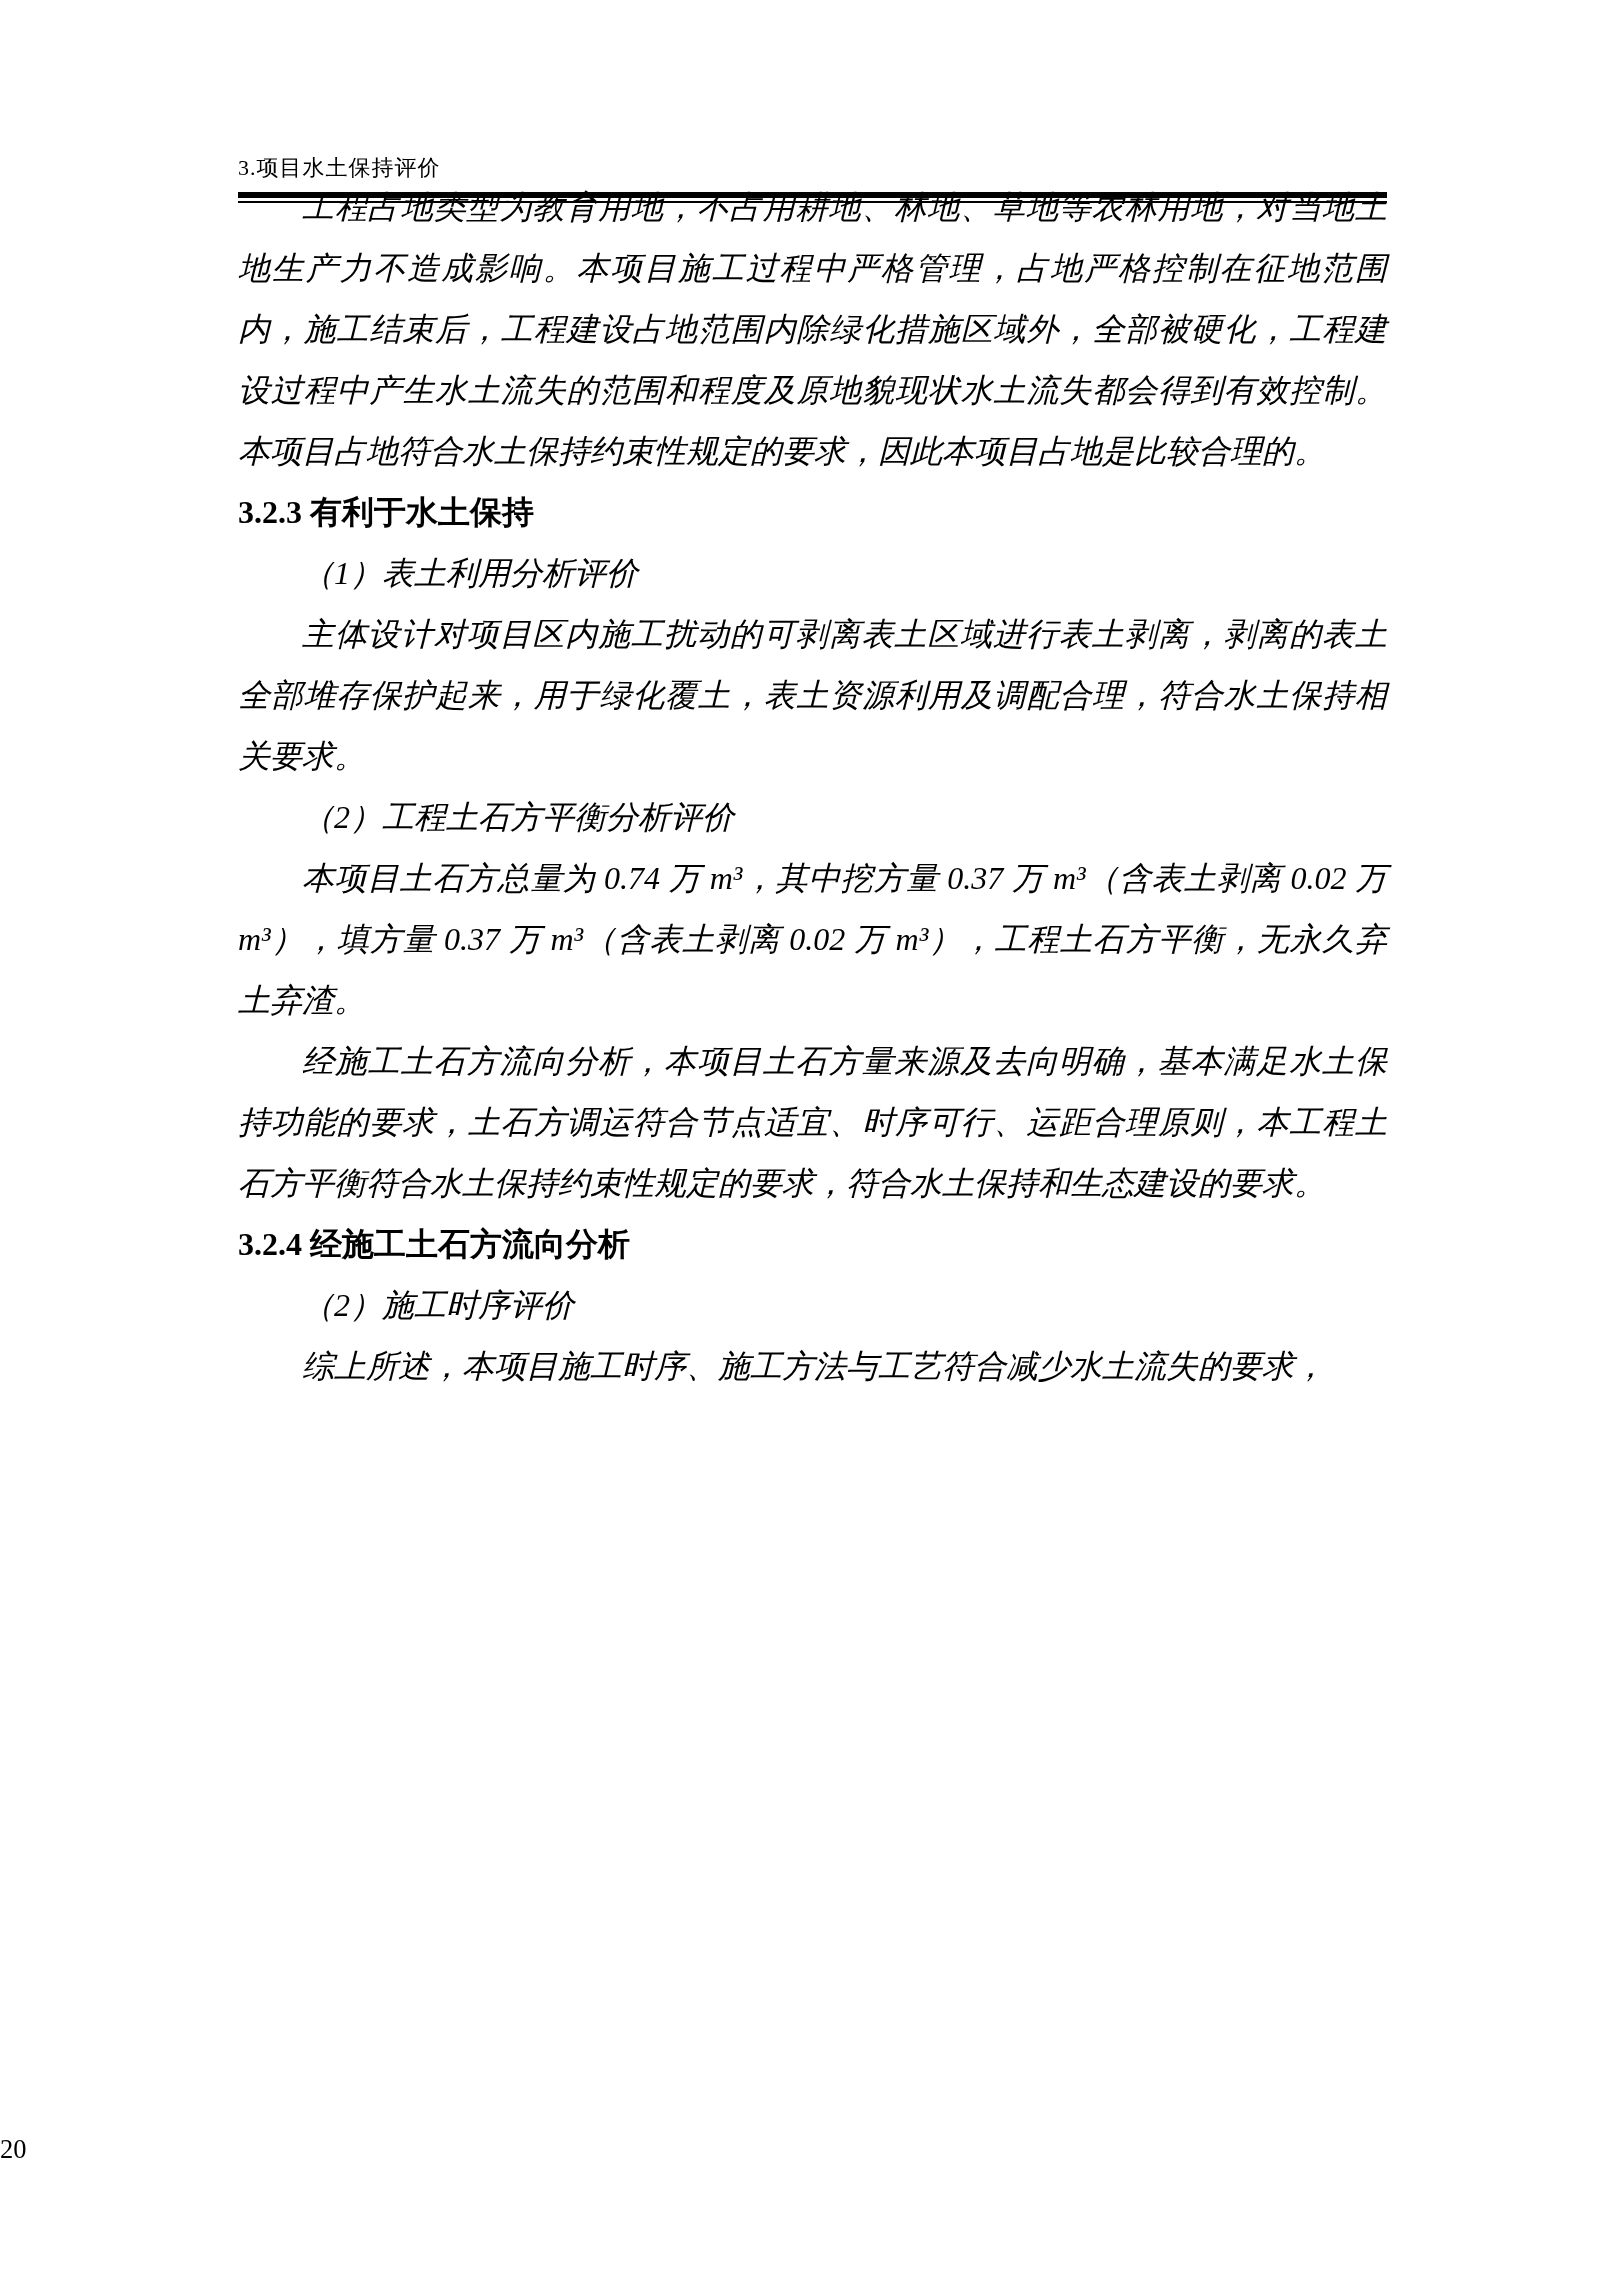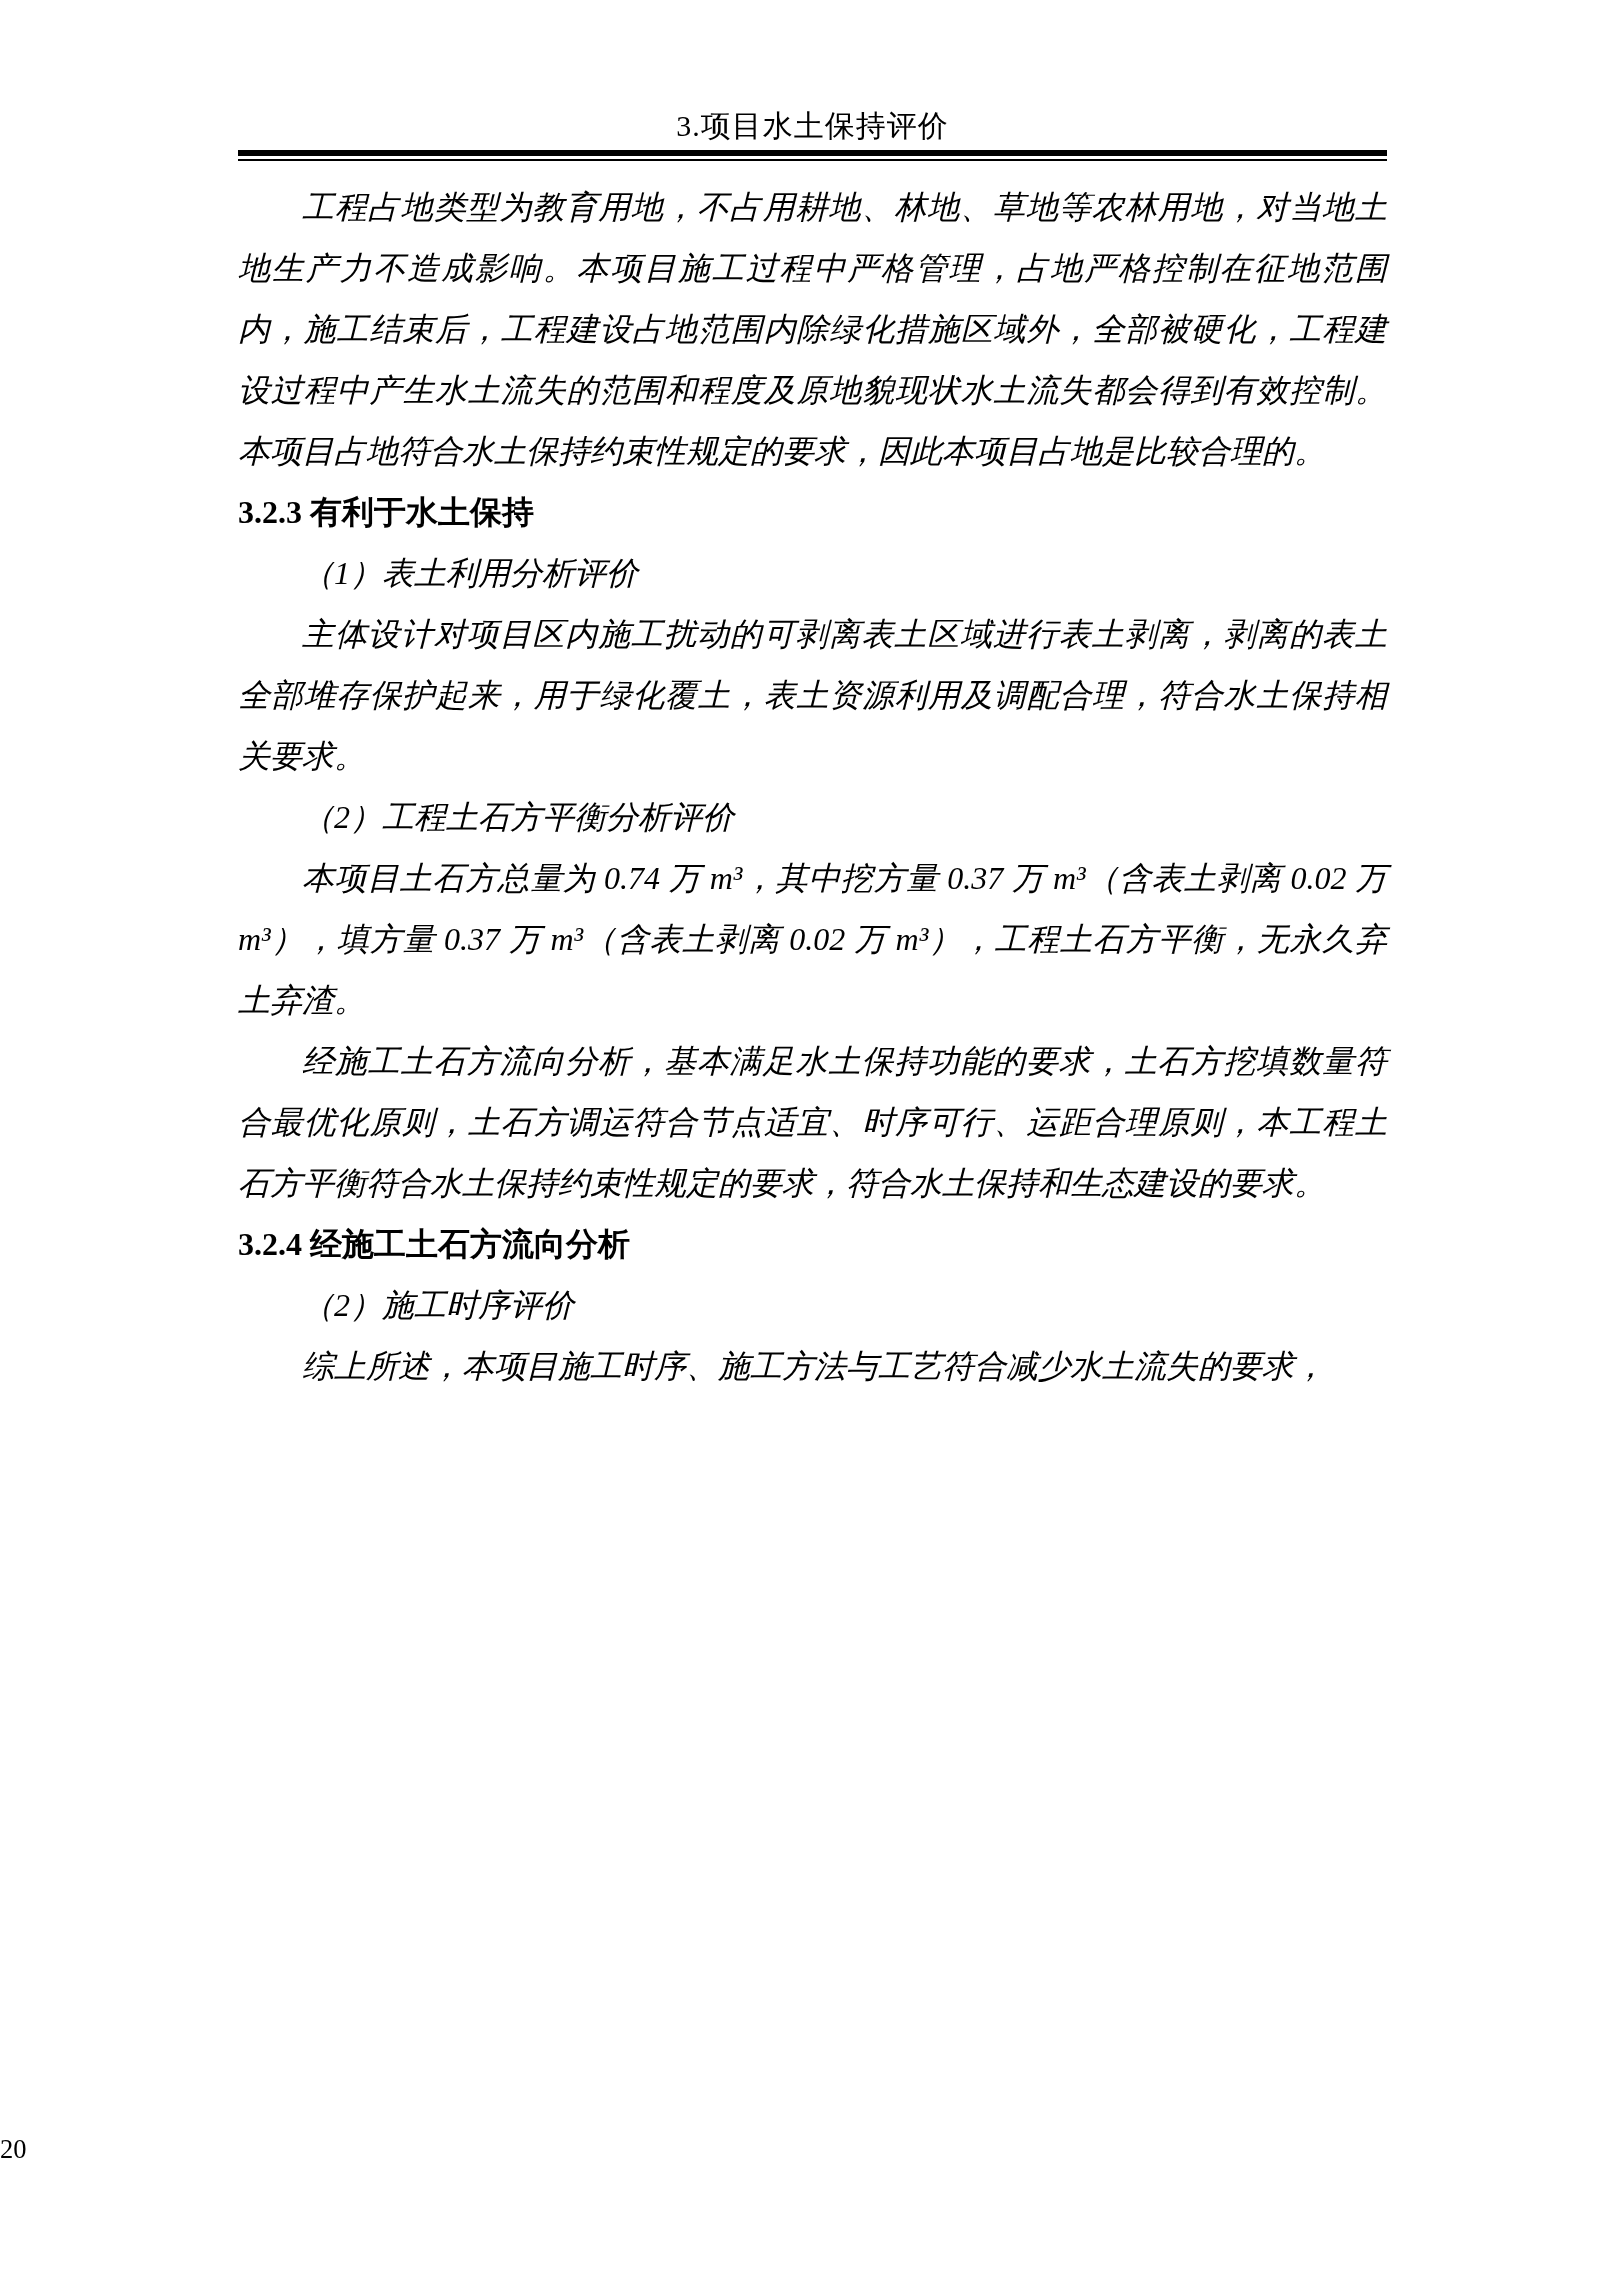--- a/index.html
+++ b/index.html
@@ -16,24 +16,24 @@
     font-family: "Liberation Serif", "DejaVu Serif", serif;
     overflow: hidden;
   }
   .header {
     position: absolute;
     top: 110px;
     left: 238px;
     width: 1149px;
   }
   .header-title {
-    text-align: center;
-    font-size: 30px;
+    font-size: 22px;
     line-height: 31px;
     letter-spacing: 1px;
+    margin-top: 42px;
   }
   .header-rule {
     margin-top: 8.8px;
     height: 2.9px;              
     border-top: 6.9px solid #000000;
     border-bottom: 2px solid #000000;
   }
   .content {
     position: absolute;
     top: 177px;
@@ -77,21 +77,21 @@
     <div class="header-rule"></div>
   </div>
 
   <div class="content">
     <p>工程占地类型为教育用地，不占用耕地、林地、草地等农林用地，对当地土地生产力不造成影响。本项目施工过程中严格管理，占地严格控制在征地范围内，施工结束后，工程建设占地范围内除绿化措施区域外，全部被硬化，工程建设过程中产生水土流失的范围和程度及原地貌现状水土流失都会得到有效控制。本项目占地符合水土保持约束性规定的要求，因此本项目占地是比较合理的。</p>
     <h2>3.2.3 有利于水土保持</h2>
     <p>（1）表土利用分析评价</p>
     <p>主体设计对项目区内施工扰动的可剥离表土区域进行表土剥离，剥离的表土全部堆存保护起来，用于绿化覆土，表土资源利用及调配合理，符合水土保持相关要求。</p>
     <p>（2）工程土石方平衡分析评价</p>
     <p>本项目土石方总量为 0.74 万 m³，其中挖方量 0.37 万 m³（含表土剥离 0.02 万 m³），填方量 0.37 万 m³（含表土剥离 0.02 万 m³），工程土石方平衡，无永久弃土弃渣。</p>
-    <p>经施工土石方流向分析，基本满足水土保持功能的要求，土石方挖填数量符合最优化原则，土石方调运符合节点适宜、时序可行、运距合理原则，本工程土石方平衡符合水土保持约束性规定的要求，符合水土保持和生态建设的要求。</p>
+    <p>经施工土石方流向分析，本项目土石方量来源及去向明确，基本满足水土保持功能的要求，土石方调运符合节点适宜、时序可行、运距合理原则，本工程土石方平衡符合水土保持约束性规定的要求，符合水土保持和生态建设的要求。</p>
     <h2>3.2.4 经施工土石方流向分析</h2>
     <p>（2）施工时序评价</p>
     <p>综上所述，本项目施工时序、施工方法与工艺符合减少水土流失的要求，</p>
   </div>
 
   <div class="footer">
     <span>20</span>
   </div>
 
 </div>

